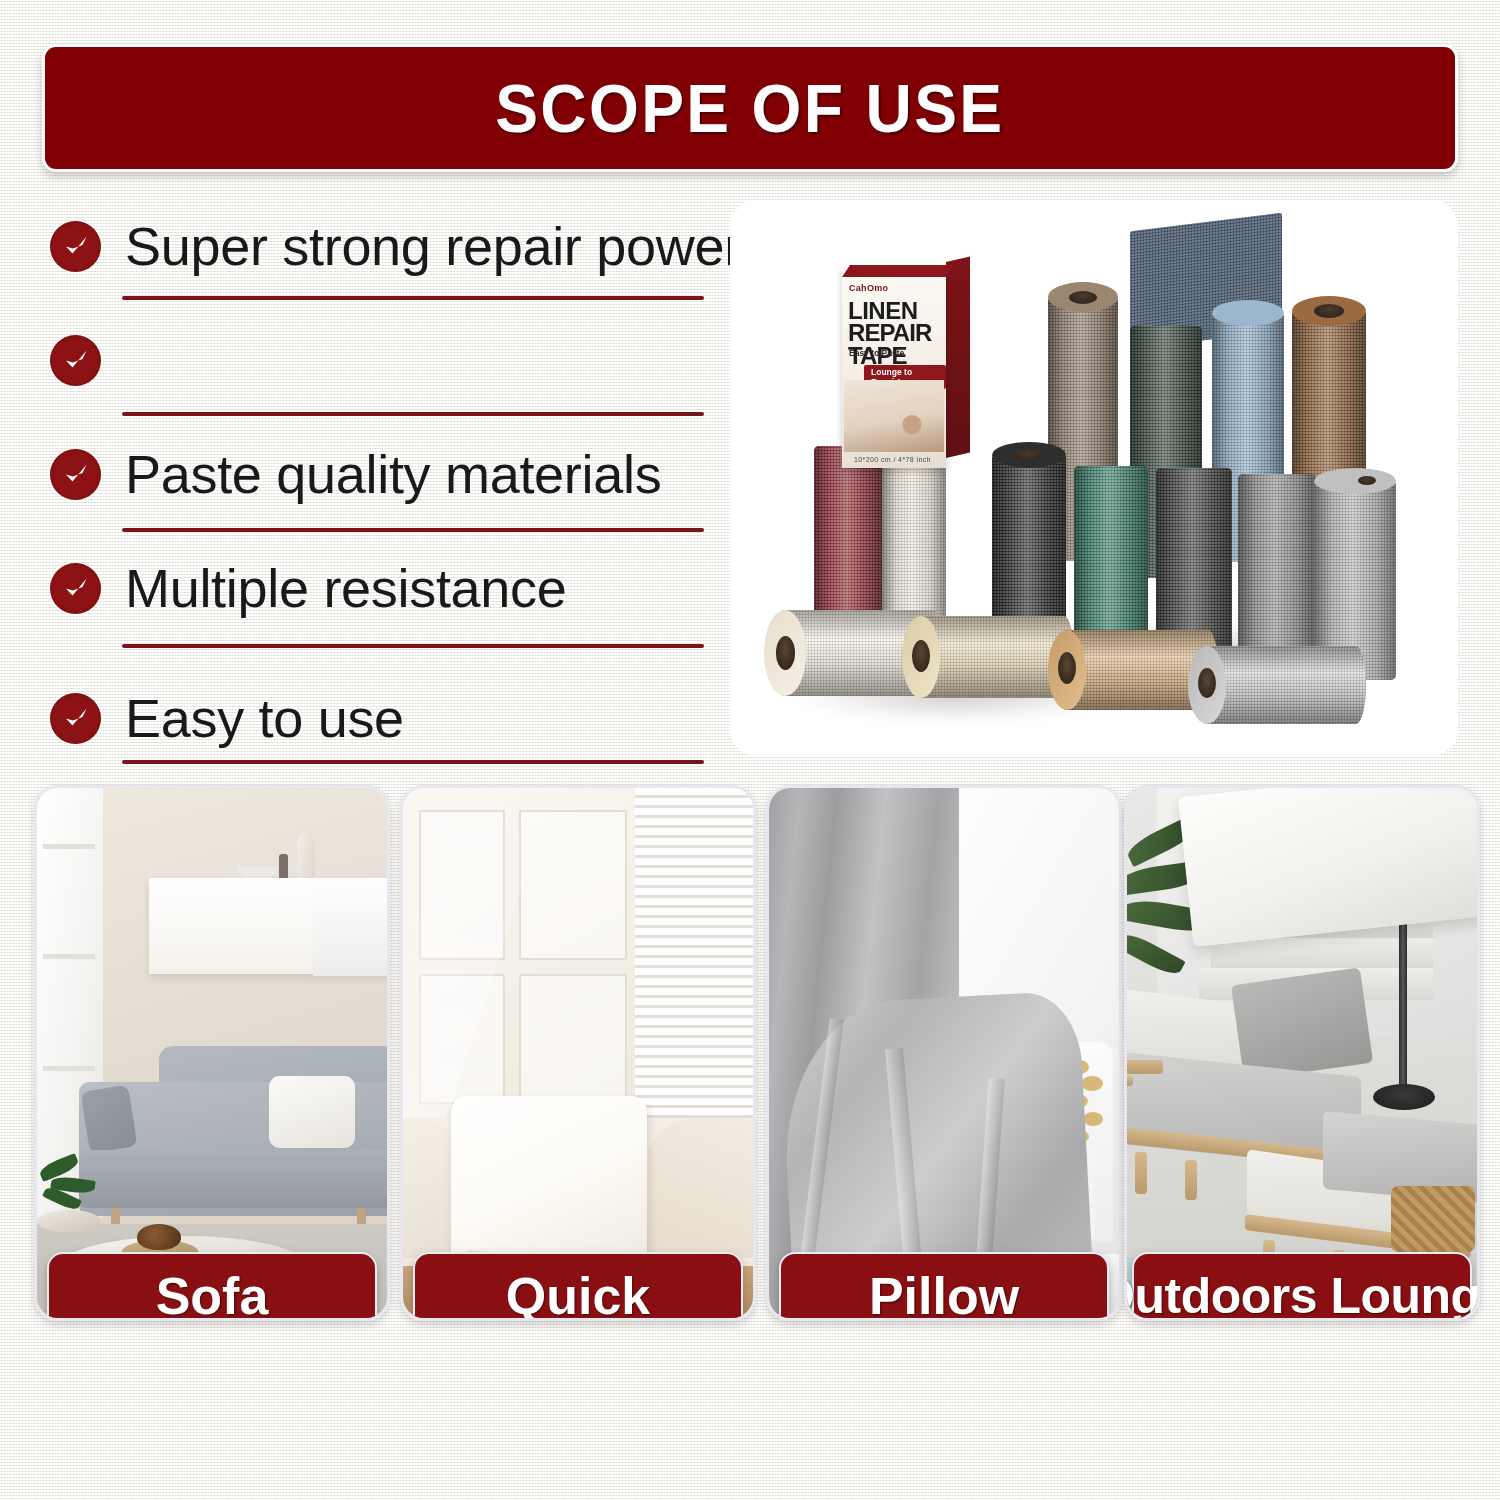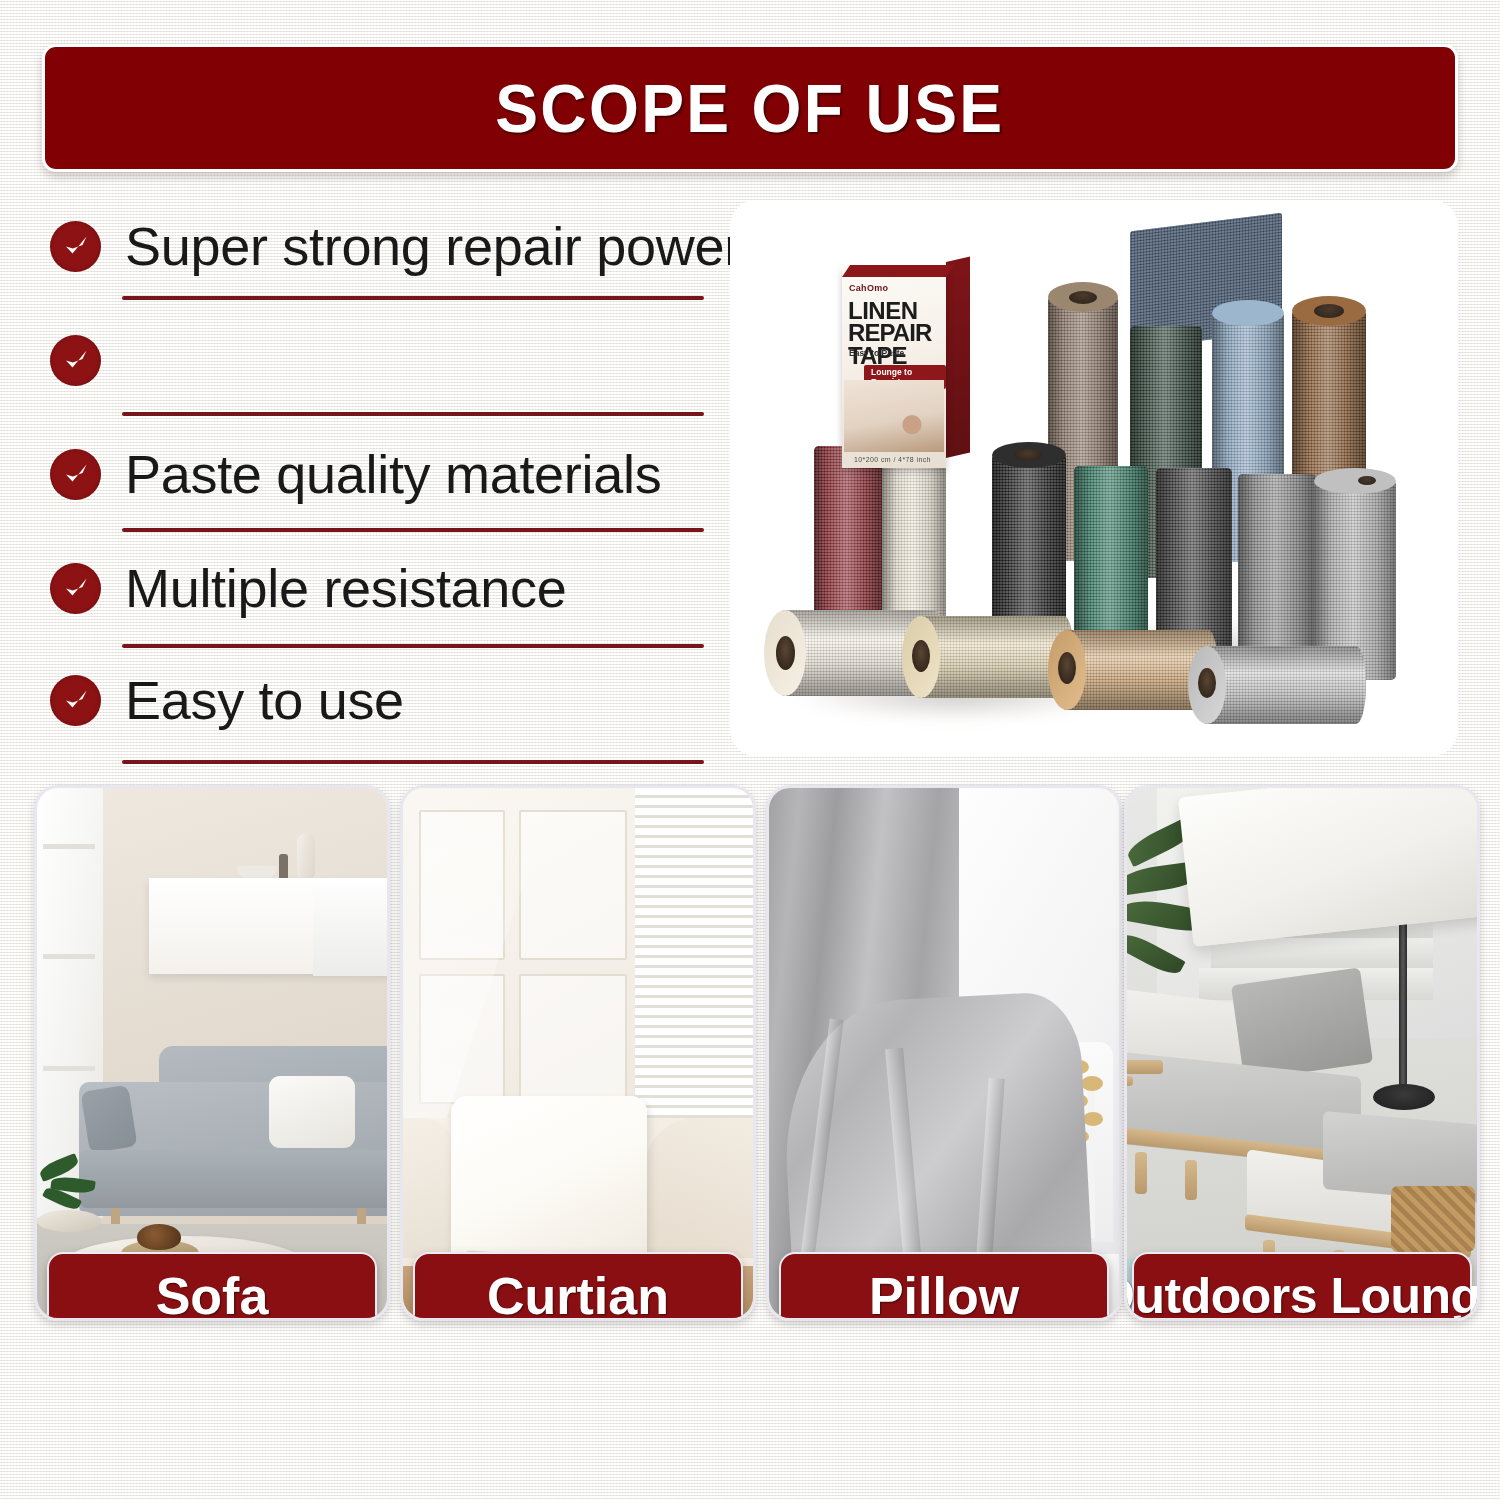--- a/index.html
+++ b/index.html
@@ -377,21 +377,21 @@
   <div class="feature-row" style="margin-top:14px">
     <span class="check-icon">
       <svg width="30" height="30" viewBox="0 0 30 30">
           <path d="M5 15.5 L11.5 22.5 L25.5 5.5 L21.5 14 L11.8 17.5 Z" fill="#ffffff"></path>
         </svg>
     </span>
     <span class="feature-label">Multiple resistance</span>
   </div>
   <div class="divider" style="top:448px"></div>
 
-  <div class="feature-row" style="margin-top:12px">
+  <div class="feature-row" style="margin-top:30px">
     <span class="check-icon">
       <svg width="30" height="30" viewBox="0 0 30 30">
           <path d="M5 15.5 L11.5 22.5 L25.5 5.5 L21.5 14 L11.8 17.5 Z" fill="#ffffff"></path>
         </svg>
     </span>
     <span class="feature-label">Easy to use</span>
   </div>
   <div class="divider" style="top:564px"></div>
 </div>
 
@@ -561,21 +561,21 @@
     <div class="pw-blinds"></div>
     <div class="pw-sofa"></div>
     <div class="pw-arm-l"></div>
     <div class="pw-arm-r"></div>
     <div class="pw-seat"></div>
     <div class="pw-pillow"></div>
     <div class="pw-throw"></div>
     <div class="pw-fringe"></div>
     <div class="pw-floor"></div>
   </div>
-  <div class="photo-label label-3">Curtian</div>
+  <div class="photo-label label-3">Quick</div>
 </div>
 
 <div class="photo-card" style="left:766px">
   <div class="photo">
     <div class="ct-bg"></div>
     <div class="ct-sheer"></div>
     <div class="ct-chair"></div>
     <div class="ct-spindle" style="right:24px;  top:300px; height:150px;"></div>
     <div class="ct-spindle" style="right:54px;  top:300px; height:150px;"></div>
     <div class="ct-spindle" style="right:84px;  top:300px; height:150px;"></div>

